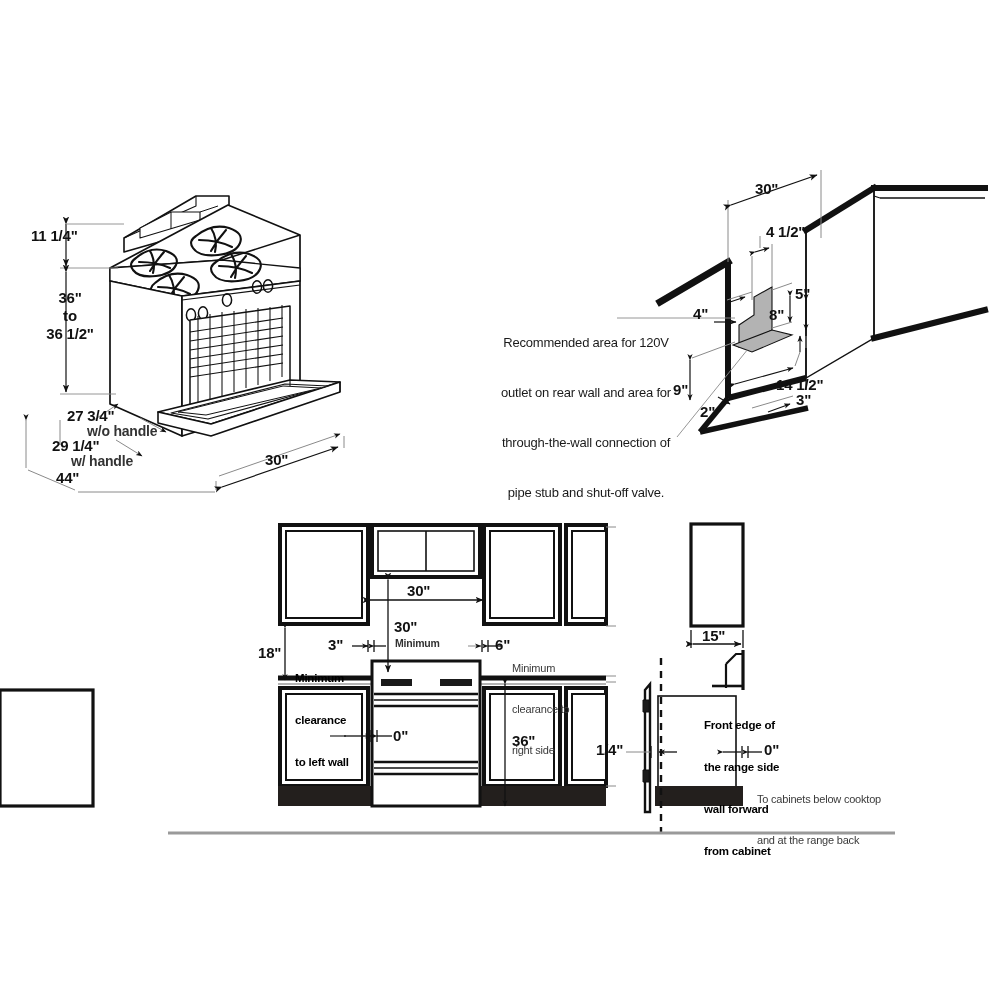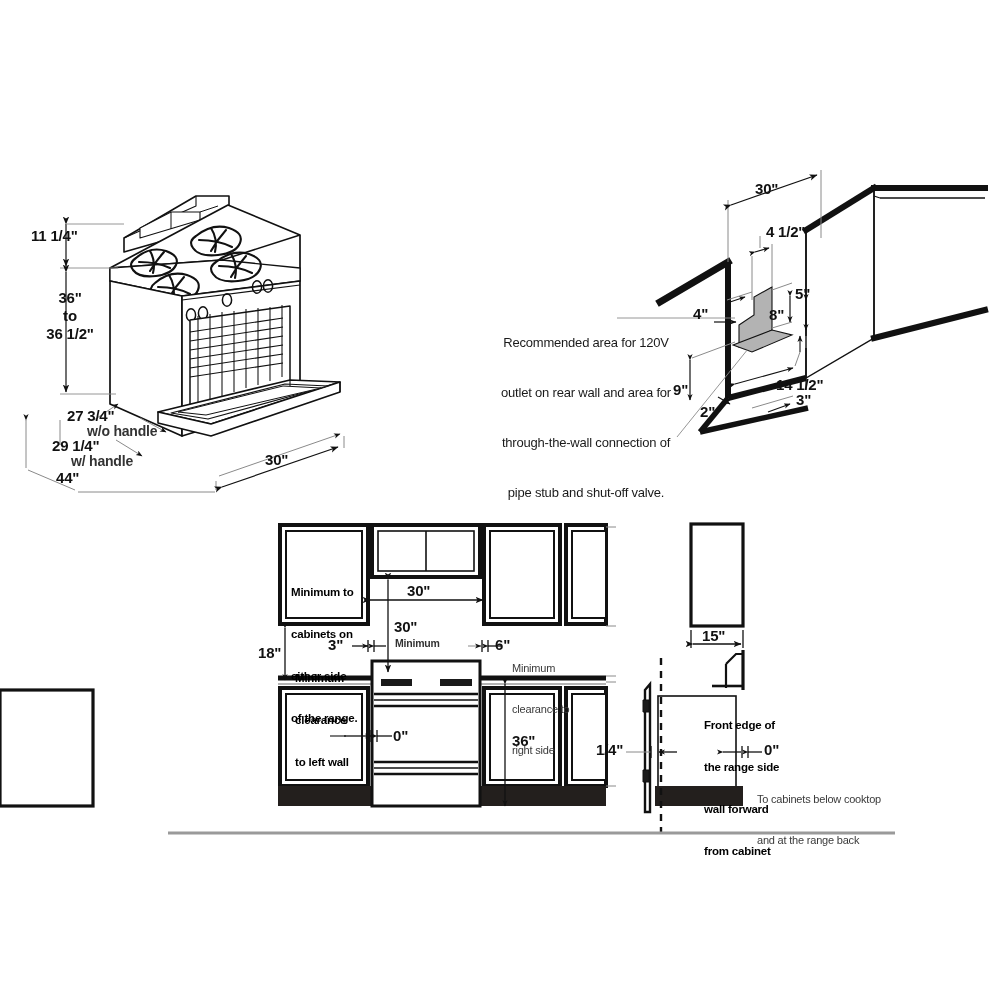--- a/index.html
+++ b/index.html
@@ -383,26 +383,20 @@
   <div class="lbl dim" style="left:796px; top:392px;">3"</div>
 
   <div class="lbl note ctr" style="left:486px; top:302px; width:200px;">
     <div>Recommended area for 120V</div>
     <div>outlet on rear wall and area for</div>
     <div>through-the-wall connection of</div>
     <div>pipe stub and shut-off valve.</div>
   </div>
 
 
-  <div class="lbl note-b" style="left:291px; top:557px; width:74px;">
-    <div>Minimum to</div>
-    <div>cabinets on</div>
-    <div>either side</div>
-    <div>of the range.</div>
-  </div>
 
   <div class="lbl note-b" style="left:295px; top:643px; width:74px;">
     <div>Minimum</div>
     <div>clearance</div>
     <div>to left wall</div>
   </div>
 
   <div class="lbl note-g" style="left:512px; top:634px; width:88px;">
     <div>Minimum</div>
     <div>clearance to</div>

